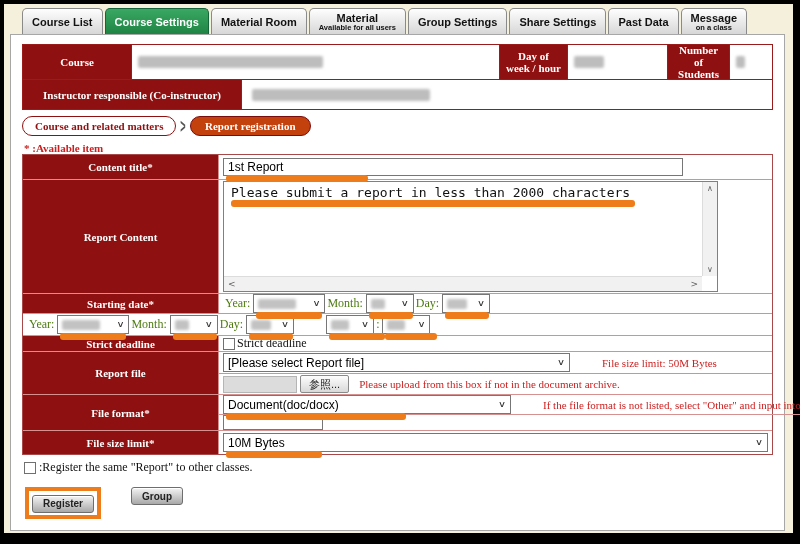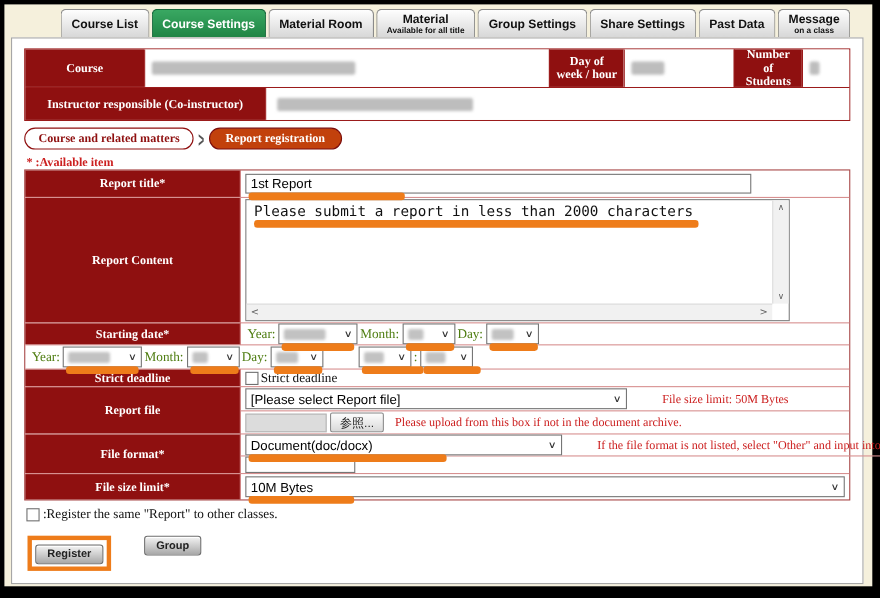--- a/index.html
+++ b/index.html
@@ -1,18 +1,18 @@
 <!DOCTYPE html>
 <html><head>
 <meta charset="utf-8">
 <style>
   * { margin:0; padding:0; box-sizing:border-box; }
   html,body { width:800px; height:544px; }
   body { background:#000; padding:4px 7px 11px 4px; font-family:"Liberation Sans", sans-serif; }
-  .page { width:100%; height:100%; background:#f5f0dc; position:relative;padding-left:33px; }
+  .page { width:100%; height:100%; background:#f5f0dc; position:relative; }
 
   
   .tabbar { display:flex; gap:2px; align-items:flex-end; height:30px; padding:4px 0 0 18px; }
   .tab { height:26px; display:flex; flex-direction:column; justify-content:center; align-items:center;
          background:linear-gradient(#fefefe,#d7d7d7); border:1px solid #8a8a8a; border-bottom:none;
          border-radius:5px 5px 0 0; padding:0 9px; cursor:default;
          font-weight:bold; font-size:11px; color:#111; line-height:12px; white-space:nowrap; }
   .tab .sub { font-size:7.5px; line-height:8px; font-weight:bold; }
   .tab.active { background:linear-gradient(#39a862,#1f8444); border-color:#14663a; color:#fff; }
 
@@ -113,21 +113,21 @@
         <span>Course List</span>
       </div>
     <div class="tab active">
         <span>Course Settings</span>
       </div>
     <div class="tab">
         <span>Material Room</span>
       </div>
     <div class="tab">
         <span>Material</span>
-        <span class="sub">Available for all title</span>
+        <span class="sub">Available for all users</span>
       </div>
     <div class="tab">
         <span>Group Settings</span>
       </div>
     <div class="tab">
         <span>Share Settings</span>
       </div>
     <div class="tab">
         <span>Past Data</span>
       </div>
@@ -166,21 +166,21 @@
       <span class="bc-parent">Course and related matters</span>
       <span class="bc-sep">&gt;</span>
       <span class="bc-current">Report registration</span>
     </div>
 
     <div class="compulsory">* :Available item</div>
 
     <div class="ftable">
 
       <div class="frow h24">
-        <div class="flabel">Report title*</div>
+        <div class="flabel">Content title*</div>
         <div class="fcontent">
           <span class="uw">
             <input class="tinput" style="width: 460px;" value="1st Report">
             <i class="hl" style="width:142px;"></i>
           </span>
         </div>
       </div>
 
       <div class="frow h114">
         <div class="flabel">Report Content</div>

